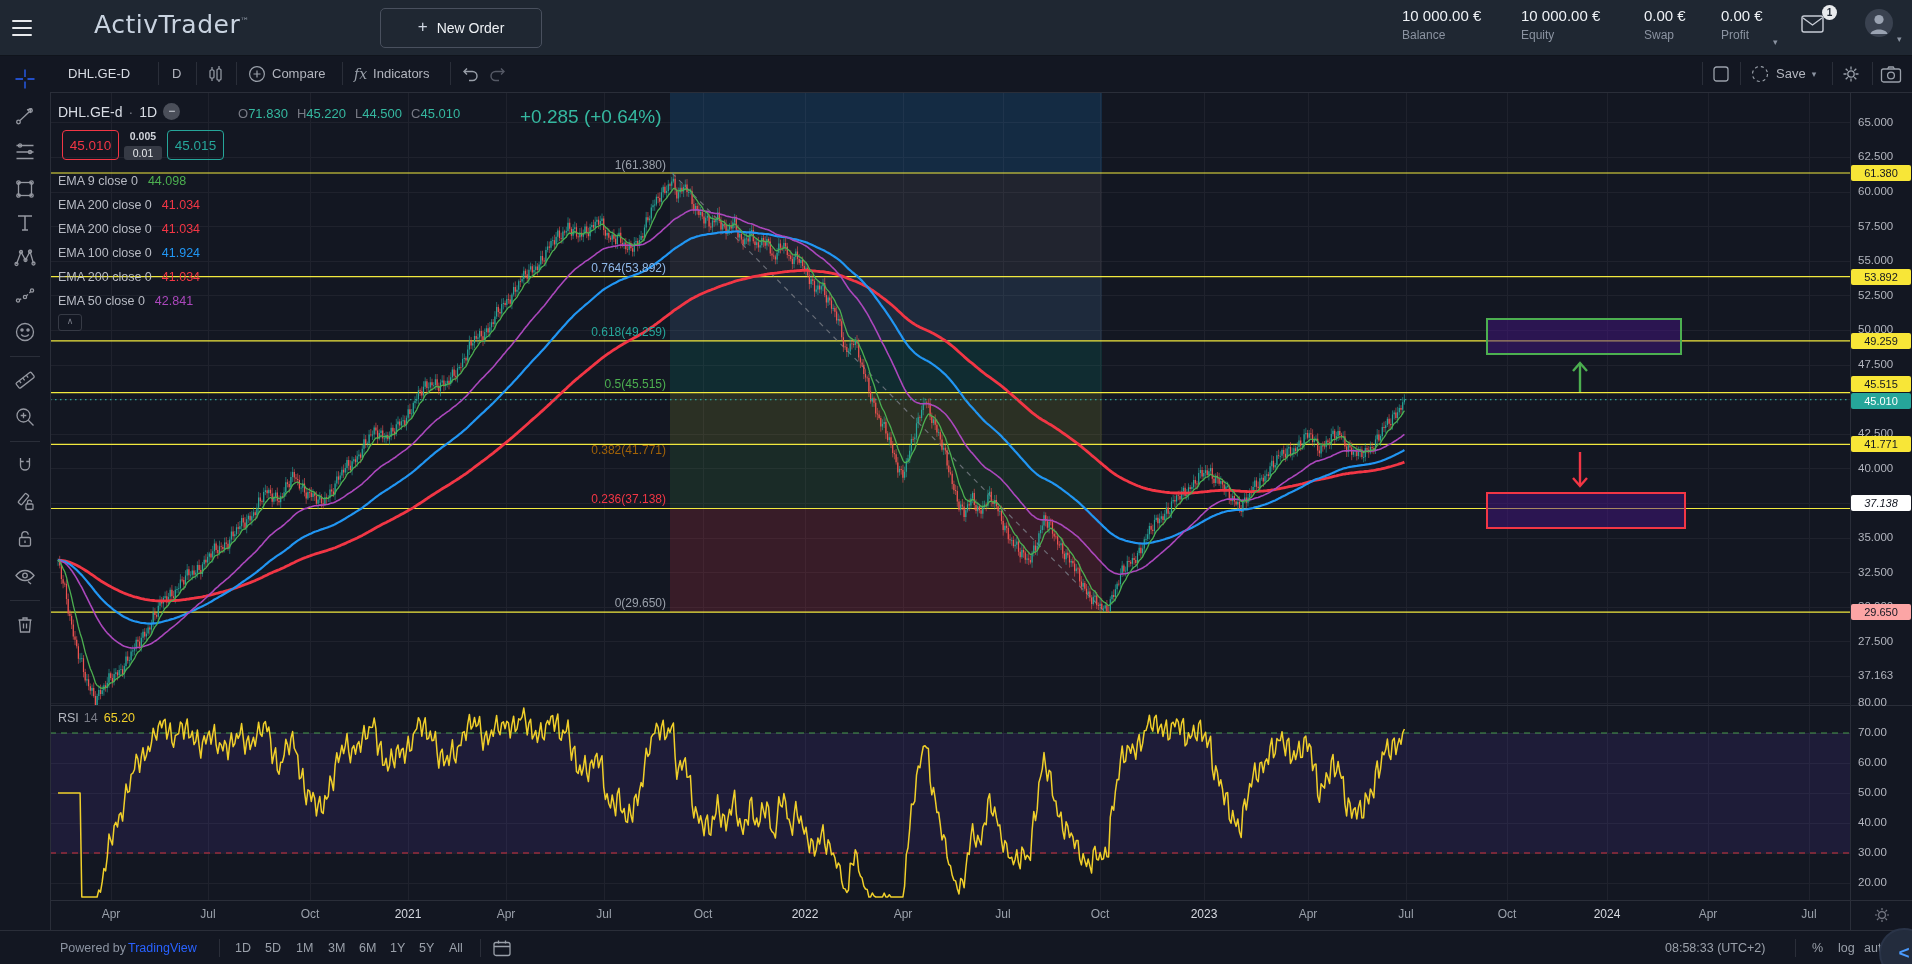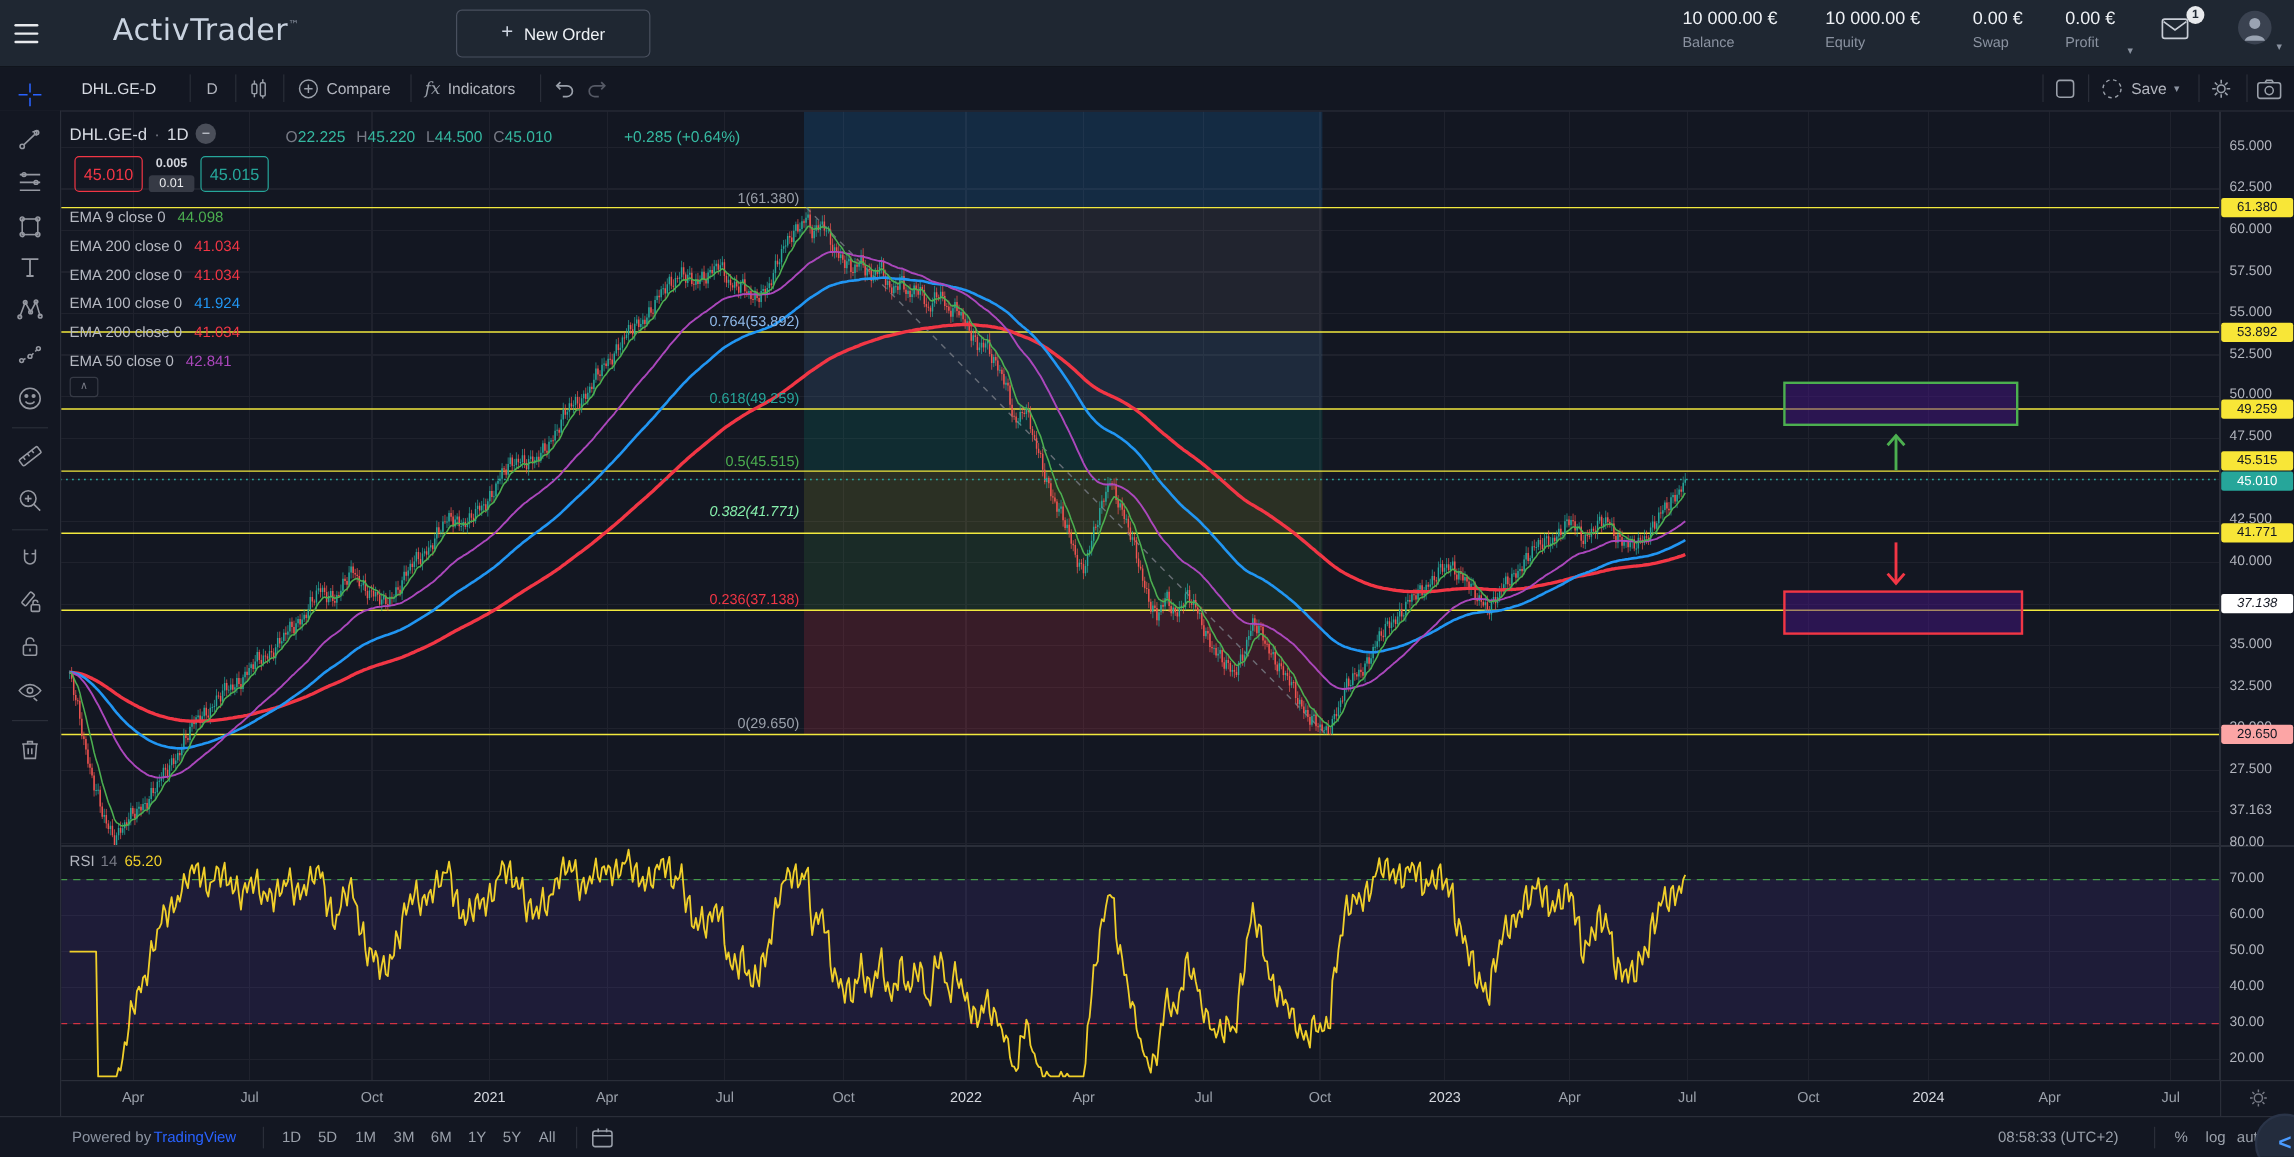--- a/index.html
+++ b/index.html
@@ -27,21 +27,21 @@
   #draw-toolbar{left:0;top:92px;width:50px;height:838px;background:#131722;border-right:1px solid #2a2e39;z-index:9;}
   .tool{position:absolute;left:13px;width:24px;height:24px;cursor:pointer;}
   .tool-sep{position:absolute;left:10px;width:30px;height:1px;background:#2a2e39;}
   
   #legend-title{left:58px;top:103px;font-size:14px;color:#d8dce4;z-index:6;display:flex;align-items:center;gap:6px;}
   #legend-title .dim{color:#787b86;}
   #minus-btn{width:17px;height:17px;border-radius:50%;background:#4a4e59;color:#d8dce4;font-size:12px;text-align:center;line-height:16px;cursor:pointer;}
   #ohlc{left:238px;top:106px;font-size:13px;z-index:6;display:flex;gap:9px;}
   #ohlc .k{color:#787b86;}
   #ohlc .v,#ohlc-change{color:#35b8a0;}
-  #ohlc-change{left:520px;top:106px;font-size:13px;z-index:6;}
+  #ohlc-change{left:520px;top:106px;font-size:19px;z-index:6;}
   #quote{left:62px;top:130px;z-index:6;display:flex;align-items:stretch;gap:5px;height:30px;}
   .qbox{width:55px;border-radius:4px;font-size:13.5px;display:flex;align-items:center;justify-content:center;cursor:pointer;}
   #bid-box{border:1px solid #f23645;color:#f23645;}
   #ask-box{border:1px solid #26a69a;color:#26a69a;}
   #spread{width:38px;display:flex;flex-direction:column;justify-content:space-between;}
   #spread .st{font-size:10.5px;color:#d1d4dc;text-align:center;font-weight:bold;}
   #spread .sb{font-size:10.5px;color:#e8eaed;background:#363a45;border-radius:3px;text-align:center;padding:1px 0;}
   #indicator-legend{left:58px;top:0;z-index:6;}
   .ind-row{position:absolute;left:0;white-space:nowrap;font-size:12.5px;height:16px;line-height:16px;cursor:pointer;}
   .ind-row .nm{color:#b7bac3;margin-right:10px;}
@@ -341,21 +341,21 @@
   <path d="M2 3l6 7-6 7" fill="none" stroke="#2962ff" stroke-width="2.2"></path>
 </svg>
 
 <div id="legend-title" class="abs">
   <span>DHL.GE-d</span>
     <span class="dim">·</span>
     <span>1D</span>
   <span id="minus-btn">−</span>
 </div>
 <div id="ohlc" class="abs">
-    <div><span class="k">O</span><span class="v">22.225</span></div>
+    <div><span class="k">O</span><span class="v">71.830</span></div>
     <div><span class="k">H</span><span class="v">45.220</span></div>
     <div><span class="k">L</span><span class="v">44.500</span></div>
     <div><span class="k">C</span><span class="v">45.010</span></div>
   </div>
 <div id="ohlc-change" class="abs">+0.285 (+0.64%)</div>
 <div id="quote" class="abs">
   <div id="bid-box" class="qbox">45.010</div>
   <div id="spread">
     <div class="st">0.005</div>
     <div class="sb">0.01</div>
@@ -369,21 +369,21 @@
     <div class="ind-row" style="top: 245px;"><span class="nm">EMA 100 close 0</span><span style="color:#2196f3">41.924</span></div>
     <div class="ind-row" style="top: 269px;"><span class="nm">EMA 200 close 0</span><span style="color:#f23645">41.034</span></div>
     <div class="ind-row" style="top: 293px;"><span class="nm">EMA 50 close 0</span><span style="color:#ab47bc">42.841</span></div>
   </div>
 <div id="collapse-btn" class="abs">∧</div>
 <div id="fib-labels">
     <div class="abs fib-label" style="top: 158px; color: rgb(154, 160, 170);">1(61.380)</div>
     <div class="abs fib-label" style="top: 261px; color: rgb(143, 184, 232);">0.764(53.892)</div>
     <div class="abs fib-label" style="top: 325px; color: rgb(38, 166, 154);">0.618(49.259)</div>
     <div class="abs fib-label" style="top: 377px; color: rgb(76, 175, 80);">0.5(45.515)</div>
-    <div class="abs fib-label" style="top: 419px; color: #86efac; font-style: italic;">0.382(41.771)</div>
+    <div class="abs fib-label" style="top: 443px; color: #a16207;">0.382(41.771)</div>
     <div class="abs fib-label" style="top: 492px; color: rgb(242, 54, 69);">0.236(37.138)</div>
     <div class="abs fib-label" style="top: 596px; color: rgb(154, 160, 170);">0(29.650)</div>
   </div>
 <div id="rsi-legend" class="abs">
   <span>RSI</span><span class="p">14</span><span class="v">65.20</span>
 </div>
 
 <div id="price-axis">
     <div class="abs ptick" style="top: 115.899px;">65.000</div>
     <div class="abs ptick" style="top: 150.499px;">62.500</div>

